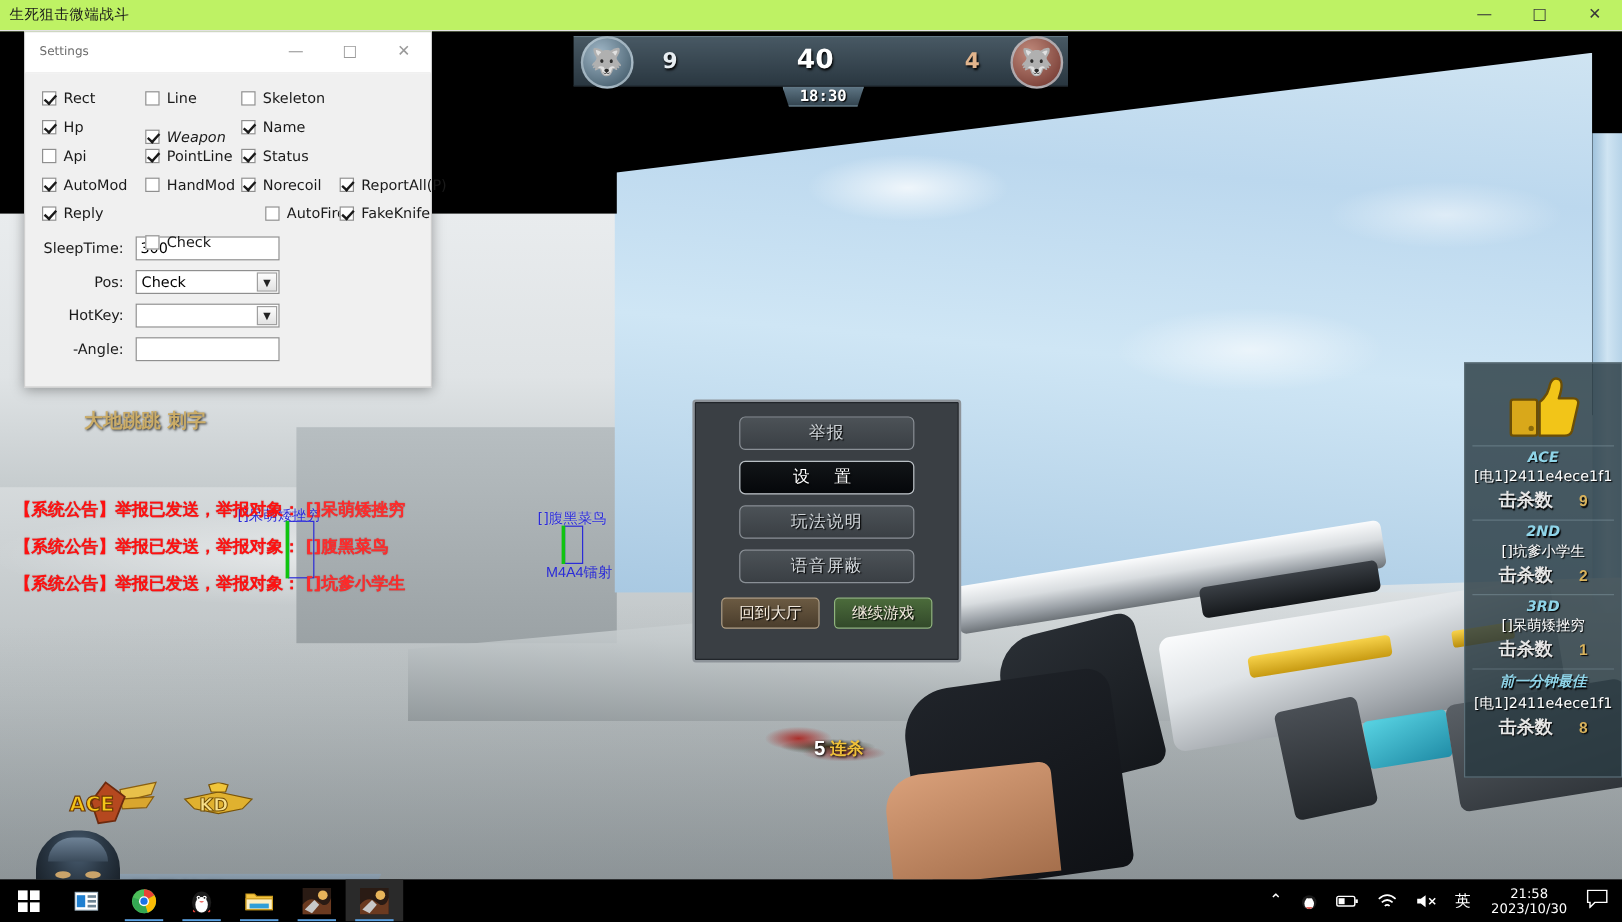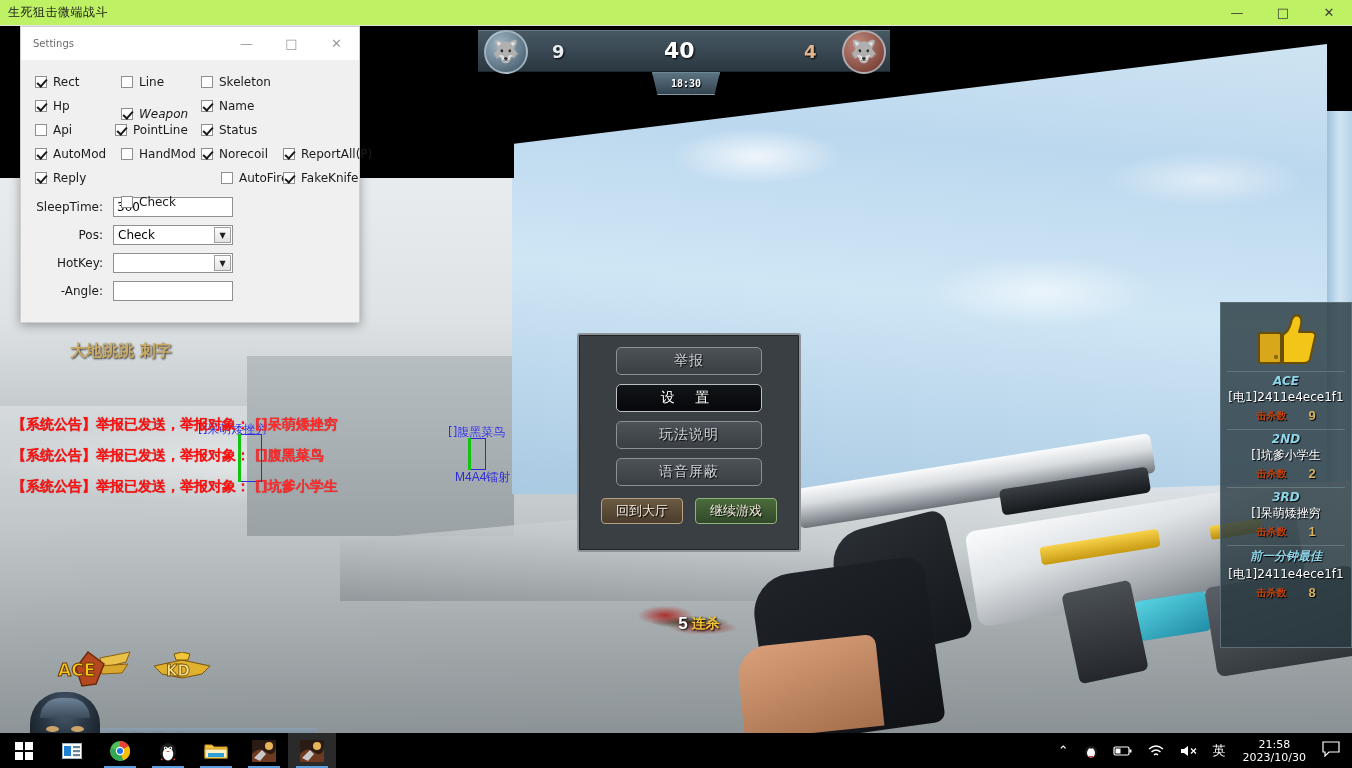--- a/index.html
+++ b/index.html
@@ -127,26 +127,26 @@
   #score-mid  { position:absolute; left:186px; top:7px; color:#ffffff; font-size:22px; }
   #score-right{ position:absolute; left:326px; top:10px; color:#e2b58d; }
   .team-emblem {
     position:absolute; top:-1px; width:44px; height:44px; border-radius:50%;
     border: 2px solid rgba(190,205,215,.7);
     display:flex; align-items:center; justify-content:center; font-size:22px;
   }
   #emblem-blue { left:6px; background: radial-gradient(circle at 35% 30%, #9fb6c6, #38505f); color:#dfe9ef; }
   #emblem-red  { left:364px; background: radial-gradient(circle at 35% 30%, #c08a7c, #6b2f28); color:#f0ddd6; }
   #hud-timer {
-    position:absolute; left:652px; top:46px; width:68px; height:23px;
+    position:absolute; left:652px; top:46px; width:68px; height:17px;
     background: linear-gradient(180deg,#5c7382,#33444f);
     border:1px solid rgba(150,180,195,.6);
     clip-path: polygon(0 0, 100% 0, 92% 100%, 8% 100%);
     display:flex; align-items:center; justify-content:center;
-    font-family:"DejaVu Sans Mono", monospace; font-size:10px; font-weight:bold;
+    font-family:"DejaVu Sans Mono", monospace; font-size:13px; font-weight:bold;
     color:#ffffff; text-shadow:1px 1px 1px #000; z-index:21;
   }
 
   
   .esp-name {
     position:absolute; font-size:12px; color:#2b2bd8; white-space:nowrap;
     font-family:"DejaVu Sans", sans-serif; text-shadow: 0 0 1px rgba(255,255,255,.5); z-index:18;
   }
   .esp-box { position:absolute; z-index:17; }
   .esp-box.blue { border:1.5px solid #2b2bd8; }
@@ -203,21 +203,21 @@
   .sb-rank {
     text-align:center; font-size:12px; font-weight:bold; font-style:italic;
     color:#8fd4e8; font-family:"DejaVu Sans", sans-serif; text-shadow:1px 1px 1px #000;
     border-top:1px solid rgba(150,175,185,.35); padding-top:2px; margin:0 6px;
   }
   .sb-name {
     text-align:center; font-size:12px; color:#ffffff; font-family:"DejaVu Sans", sans-serif;
     text-shadow:1px 1px 1px #000; margin-top:1px; white-space:nowrap; overflow:hidden;
   }
   .sb-kills { display:flex; justify-content:center; gap:22px; align-items:center; margin-top:2px; margin-bottom:6px; }
-  .sb-kills .lbl { font-size:10px; color:#c2410c; font-weight:bold; text-shadow:1px 1px 1px #000; }
+  .sb-kills .lbl { font-size:15px; color:#e5e5e5; font-weight:bold; text-shadow:1px 1px 1px #000; }
   .sb-kills .val { font-size:13px; color:#d8b25c; font-weight:bold; text-shadow:1px 1px 1px #000; }
 
   
   #killstreak {
     position:absolute; left:640px; top:585px; width:118px; height:26px; z-index:24;
     display:flex; align-items:center; justify-content:center; gap:4px;
     background: linear-gradient(180deg, rgba(200,160,30,.0), rgba(0,0,0,.0));
   }
   #ks-num { font-size:17px; font-weight:bold; color:#ffffff; text-shadow:1px 1px 2px #000; }
   #ks-text { font-size:14px; font-weight:bold; color:#f0c13a; text-shadow:1px 1px 2px #000; }
@@ -533,21 +533,21 @@
         </label>
         <label class="cbitem" style="left:166px; top:24px;">
           <span class="cbbox checked"></span>
           <span class="cblabel">Name</span>
         </label>
 
         <label class="cbitem" style="left:0px;   top:48px;">
           <span class="cbbox"></span>
           <span class="cblabel">Api</span>
         </label>
-        <label class="cbitem" style="left:80px;  top:48px;">
+        <label class="cbitem" style="left:86px;  top:48px;">
           <span class="cbbox checked"></span>
           <span class="cblabel">PointLine</span>
         </label>
         <label class="cbitem" style="left:166px; top:48px;">
           <span class="cbbox checked"></span>
           <span class="cblabel">Status</span>
         </label>
 
         <label class="cbitem" style="left:0px;   top:72px;">
           <span class="cbbox checked"></span>

